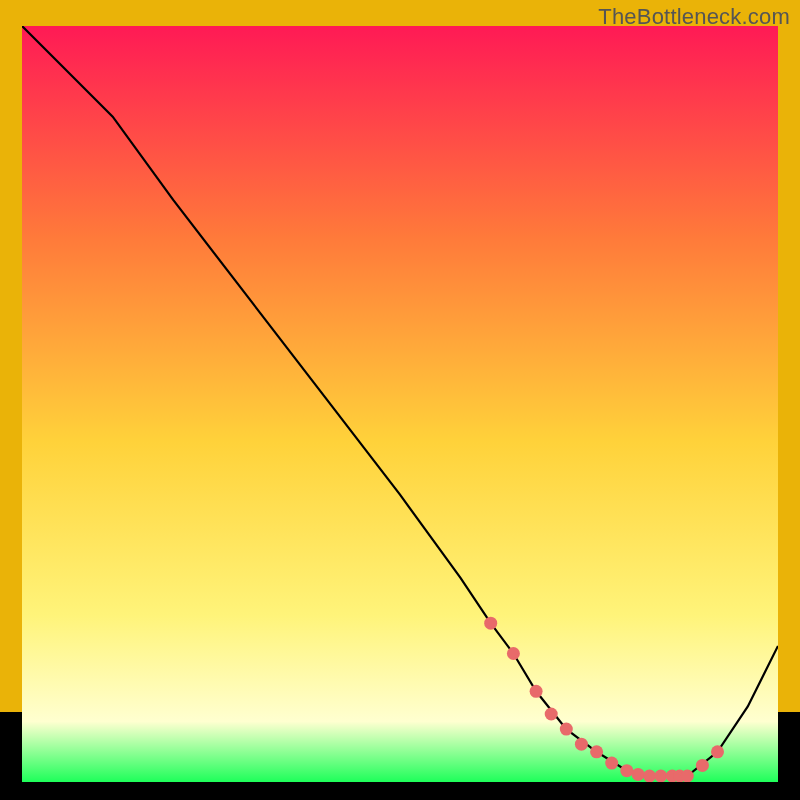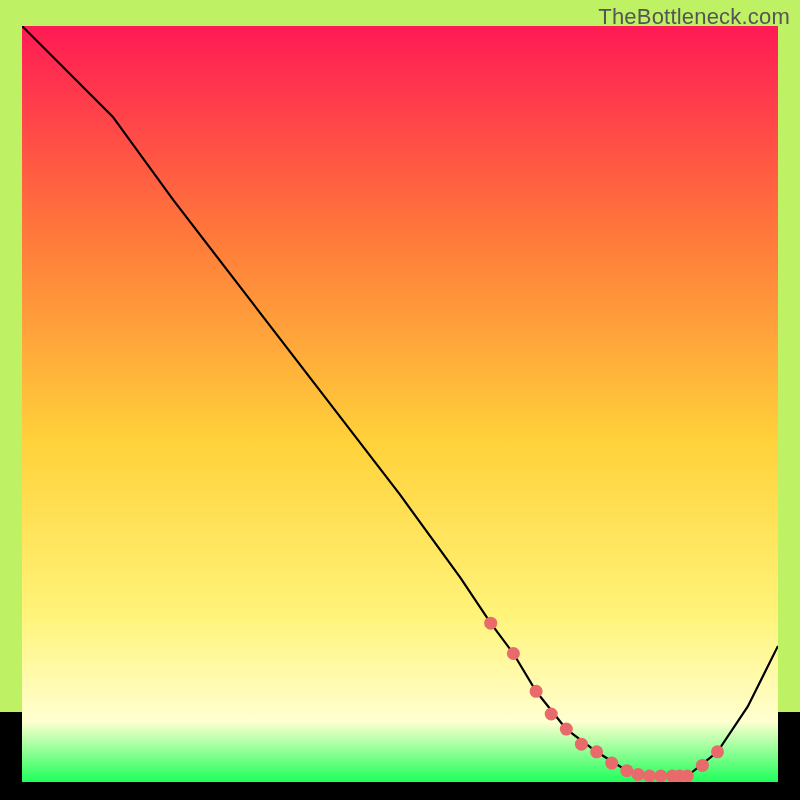--- a/index.html
+++ b/index.html
@@ -8,21 +8,21 @@
     width: 800px;
     height: 800px;
     background: #000;
     font-family: Arial, Helvetica, sans-serif;
     overflow: hidden;
   }
   .frame {
     position: relative;
     width: 800px;
     height: 712px;
-    background: #bef264;
+    background: #eab308;
   }
   .watermark {
     position: absolute;
     top: 4px;
     right: 10px;
     color: #555;
     font-size: 22px;
     font-weight: 500;
     letter-spacing: 0.2px;
     z-index: 5;

